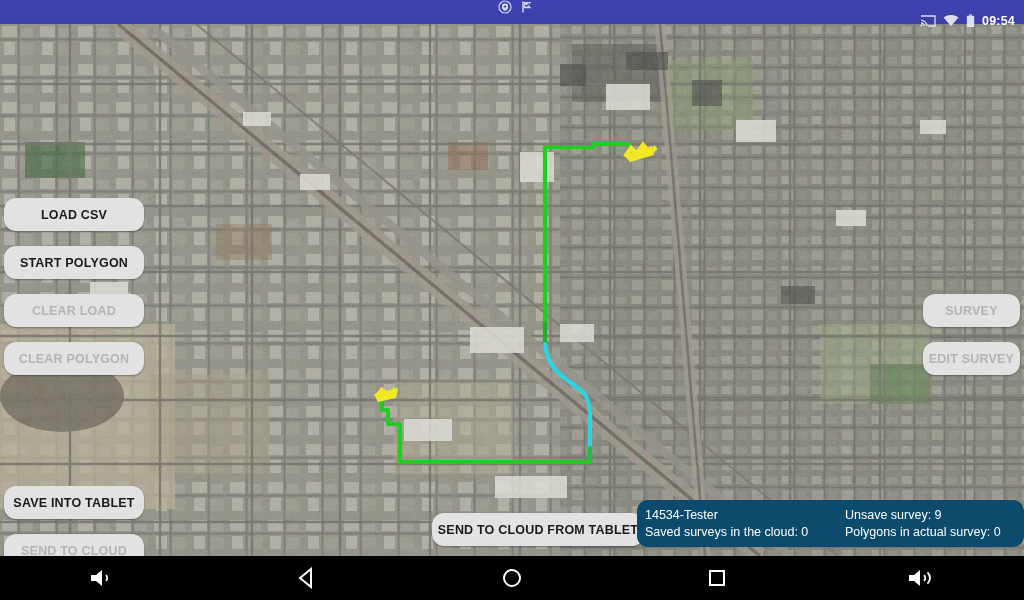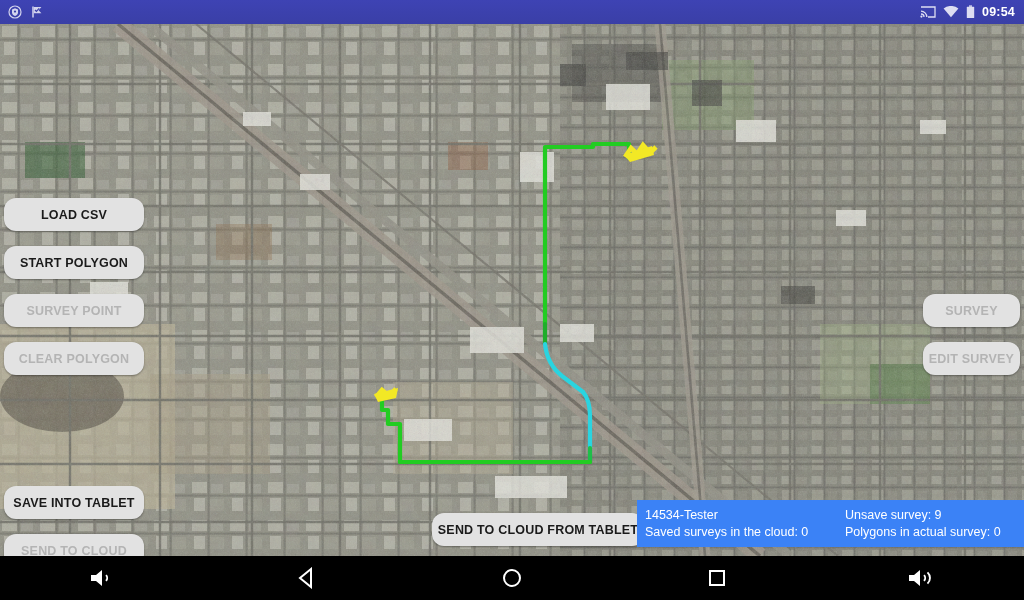--- a/index.html
+++ b/index.html
@@ -8,21 +8,21 @@
     font-family:"Liberation Sans", sans-serif;
     background:#000; overflow:hidden;
   }
   #app { position:relative; width:1024px; height:600px; }
 
   
   .statusbar{
     position:absolute; left:0; top:0; width:1024px; height:24px;
     background:#3b3fa8;
     background:linear-gradient(to bottom,#3e43b4 0%,#3a3fa6 100%);
-    display:flex; align-items:center; z-index:40;
+    display:flex; align-items:center; z-index:40;flex-direction:column;
   }
   .sb-left{ display:flex; align-items:center; gap:8px; padding-left:8px; }
   .sb-right{ margin-left:auto; display:flex; align-items:center; gap:7px; padding-right:9px; }
   .sb-time{ color:#fff; font-size:12.5px; font-weight:bold; letter-spacing:.2px; }
   .sb-ico{ display:block; opacity:.95; }
 
   
   .map{
     position:absolute; left:0; top:24px; width:1024px; height:532px;
     overflow:hidden; background:#9a9a8e;
@@ -39,23 +39,23 @@
     user-select:none; z-index:20;
   }
   .btn.disabled{ color:#b4b4b4; }
 
   .bL{ left:4px; width:140px; }
   .bR{ right:4px; width:97px;margin-top:48px; }
 
   
   .infopanel{
     position:absolute; left:637px; top:500px; width:387px; height:47px;
-    background:#3b82f6; color:#fff; z-index:25;
+    background:#0c4a6e; color:#fff; z-index:25;
     display:flex; align-items:center; padding-left:8px;
-    font-size:12.5px; line-height:17px;
+    font-size:12.5px; line-height:17px;border-radius:11px;
   }
   .ip-col{ display:flex; flex-direction:column; justify-content:center; }
   .ip-col.c1{ width:200px; }
 
   
   .navbar{
     position:absolute; left:0; top:556px; width:1024px; height:44px;
     background:#000; display:flex; align-items:center;
     justify-content:space-around; z-index:40;
   }
@@ -242,21 +242,21 @@
     </div>
   </div>
 
   <div class="btn bL" style="top:198px">
     <span>LOAD CSV</span>
   </div>
   <div class="btn bL" style="top:246px">
     <span>START POLYGON</span>
   </div>
   <div class="btn bL disabled" style="top:294px">
-    <span>SURVEY POINT</span>
+    <span>CLEAR LOAD</span>
   </div>
   <div class="btn bL disabled" style="top:342px">
     <span>CLEAR POLYGON</span>
   </div>
   <div class="btn bL" style="top:486px">
     <span>SAVE INTO TABLET</span>
   </div>
   <div class="btn bL disabled" style="top:534px">
     <span>SEND TO CLOUD</span>
   </div>

